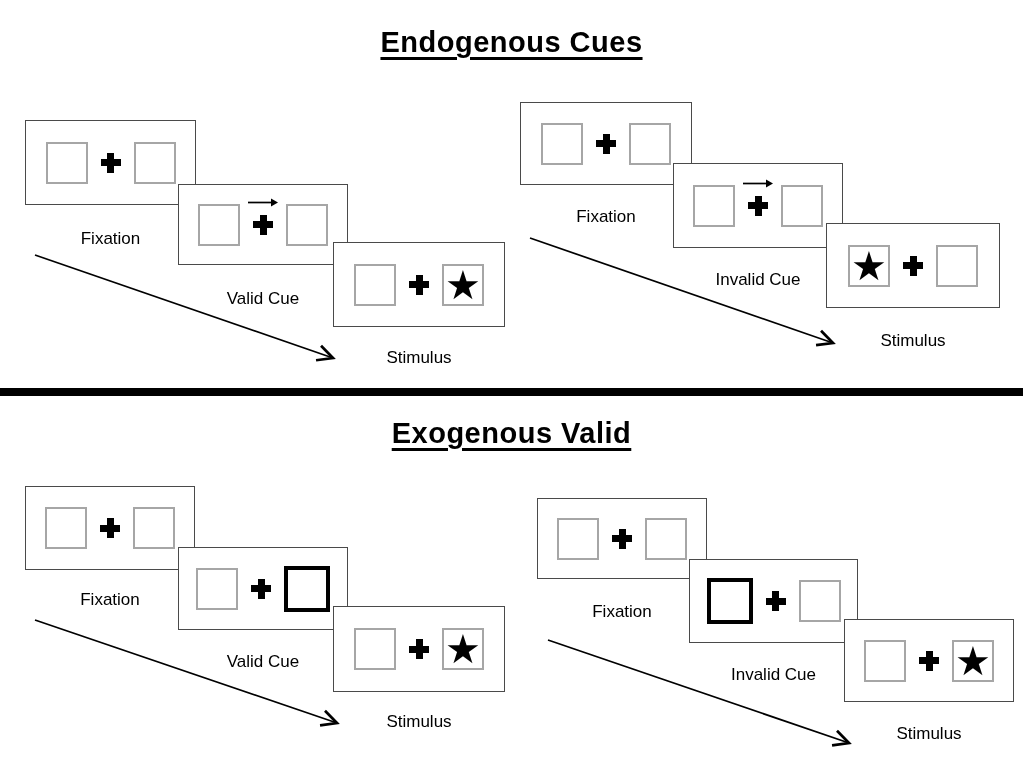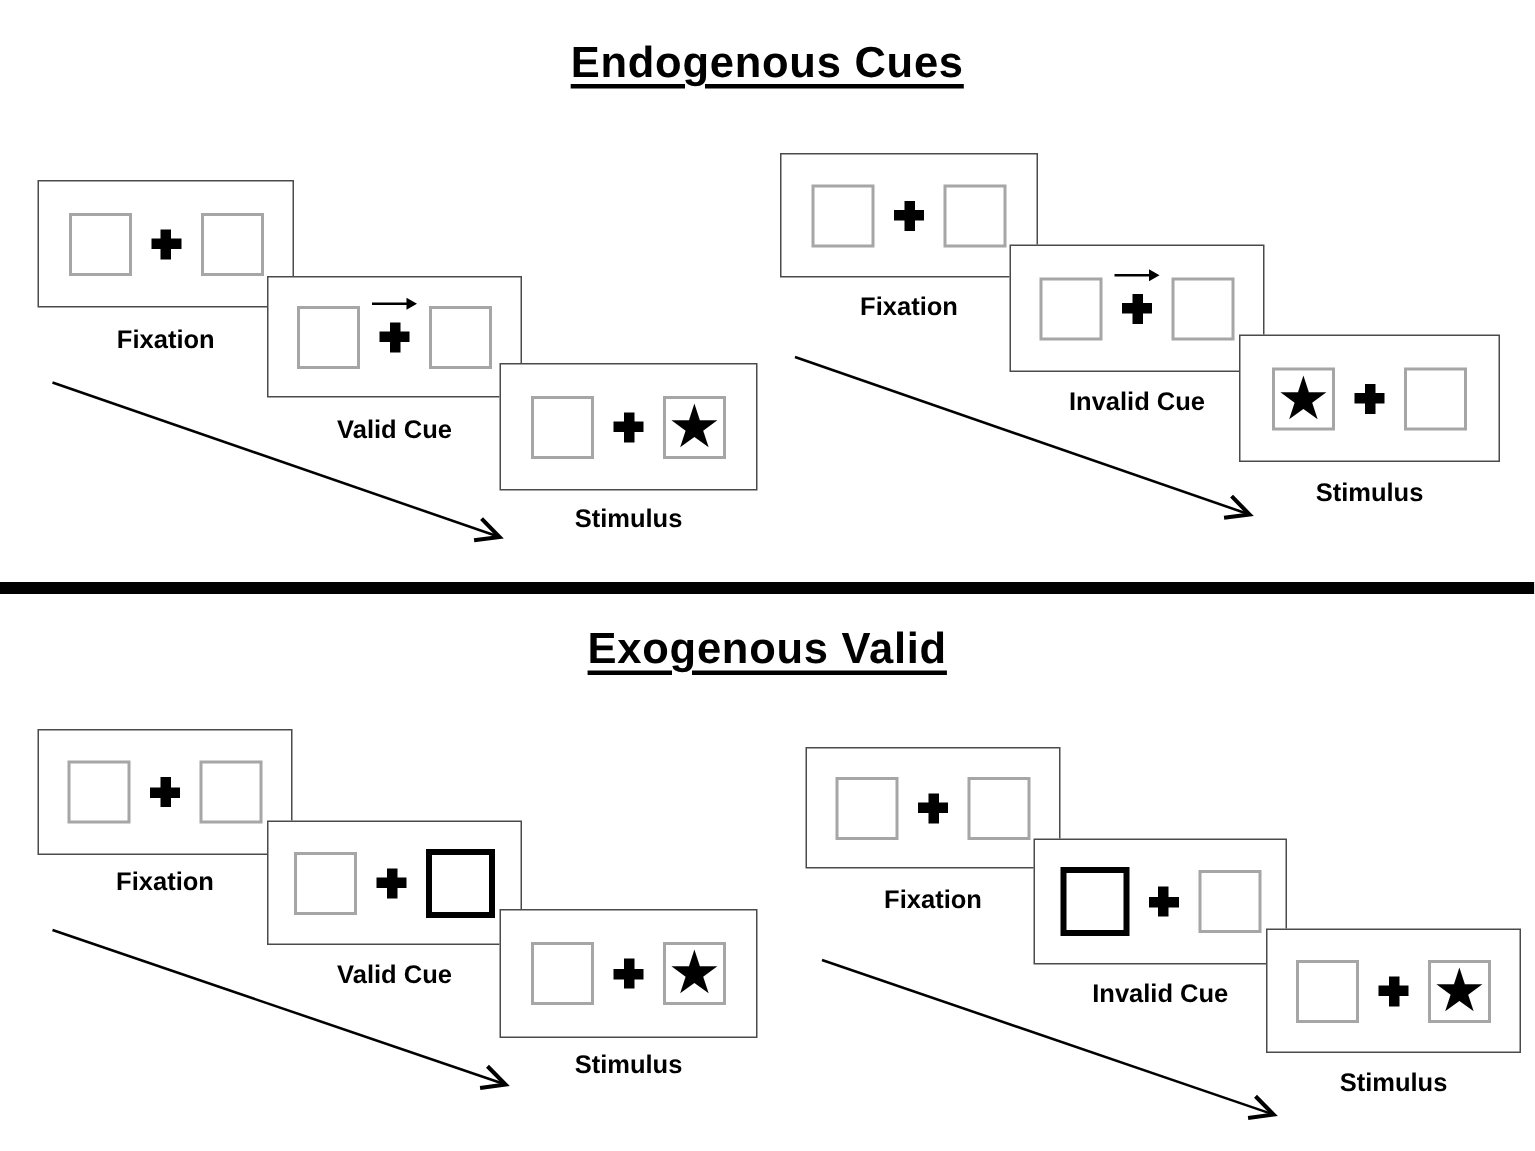--- a/index.html
+++ b/index.html
@@ -59,23 +59,24 @@
   .cross::after{
     content:"";position:absolute;top:6.5px;left:0;
     width:20px;height:7px;background:#000;
   }
   .cue-arrow{
     position:absolute;left:-6px;top:-19px;
     width:32px;height:13px;
   }
   .step-label{
     position:absolute;
-    font-size:17px;font-weight:bold;
+    font-size:17px;font-weight:normal;
     text-align:center;
     white-space:nowrap;
+    margin-top:12px;
   }
   .timeline{position:absolute;}
   .divider{
     position:absolute;left:0;top:388px;
     width:1023px;height:8px;background:#000;
   }
 </style>
 </head>
 <body>
 

